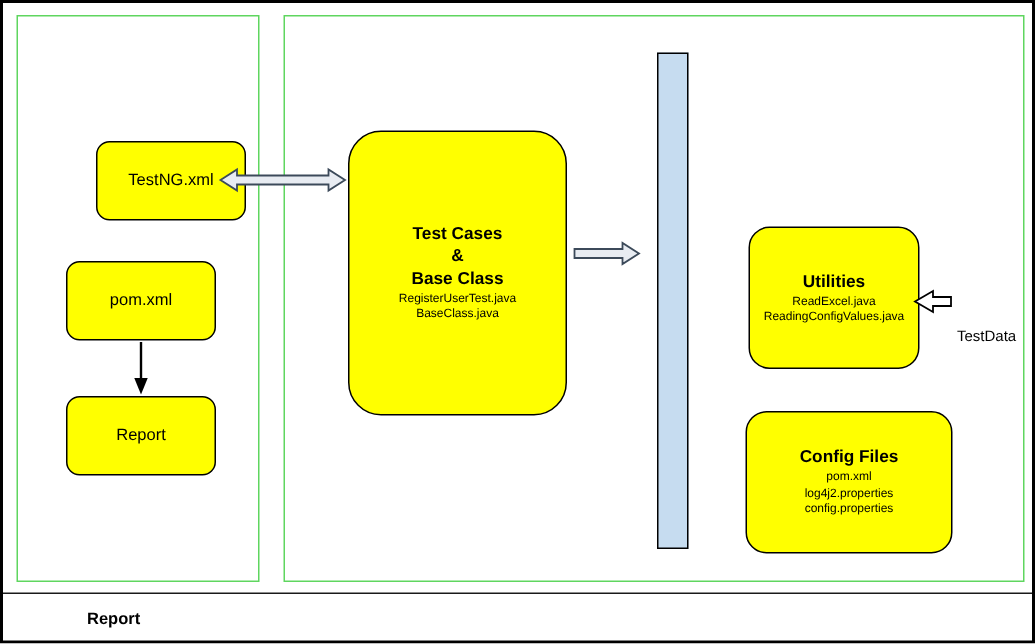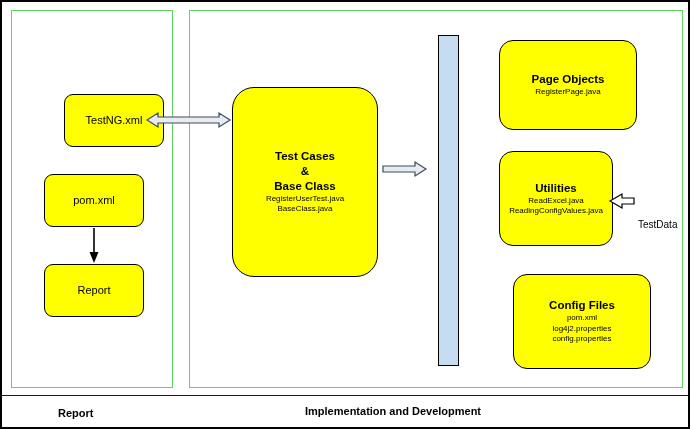--- a/index.html
+++ b/index.html
@@ -51,21 +51,21 @@
 
   
   #box-testng   { left: 42px;  top: 92px;  width: 100px; height: 53px;  border-radius: 9px; margin-left: 20px; }
   #box-pom      { left: 42px;  top: 172px; width: 100px; height: 53px;  border-radius: 9px; }
   #box-report   { left: 42px;  top: 262px; width: 100px; height: 53px;  border-radius: 9px; }
 
   #box-testcases{ left: 230px; top: 85px;  width: 146px; height: 190px; border-radius: 22px; }
 
   #box-pageobj  { left: 497px; top: 38px;  width: 138px; height: 90px;  border-radius: 14px; }
   #box-utils    { left: 497px; top: 149px; width: 114px; height: 95px;  border-radius: 14px; }
-  #box-config   { left: 511px; top: 272px; width: 138px; height: 95px;  border-radius: 14px; align-items: center; }
+  #box-config   { left: 495px; top: 272px; width: 138px; height: 95px;  border-radius: 14px; align-items: center; }
 
   
   .stack-head {
     font-weight: bold;
     font-size: 11.5px;
     line-height: 1.3;
   }
   .stack-sub {
     font-size: 8px;
     line-height: 1.3;
@@ -148,24 +148,20 @@
   </div>
 
   <div class="ybox strong" id="box-testcases">
     <div class="stack-head">Test Cases</div>
     <div class="stack-head">&amp;</div>
     <div class="stack-head">Base Class</div>
     <div class="stack-sub">RegisterUserTest.java</div>
     <div class="stack-sub">BaseClass.java</div>
   </div>
 
-  <div class="ybox" id="box-pageobj">
-    <div class="stack-head">Page Objects</div>
-    <div class="stack-sub">RegisterPage.java</div>
-  </div>
 
   <div class="ybox" id="box-utils">
     <div class="stack-head">Utilities</div>
     <div class="stack-sub">ReadExcel.java</div>
     <div class="stack-sub">ReadingConfigValues.java</div>
   </div>
 
   <div class="ybox" id="box-config">
     <div class="stack-head">Config Files</div>
     <div class="stack-sub">pom.xml</div>
@@ -190,15 +186,14 @@
 
     <g>
       <polygon points="608,199 620,192 620,196 632,196 632,202 620,202 620,206" fill="#ffffff" stroke="#000000" stroke-width="1.2" stroke-linejoin="miter"></polygon>
     </g>
   </svg>
 
   <div class="flabel" id="label-testdata">TestData</div>
 
   <div id="caption-rule"></div>
   <div class="caption" id="caption-report">Report</div>
-  <div class="caption" id="caption-impl">Implementation and Development</div>
 
 </div>
 
 </body></html>

